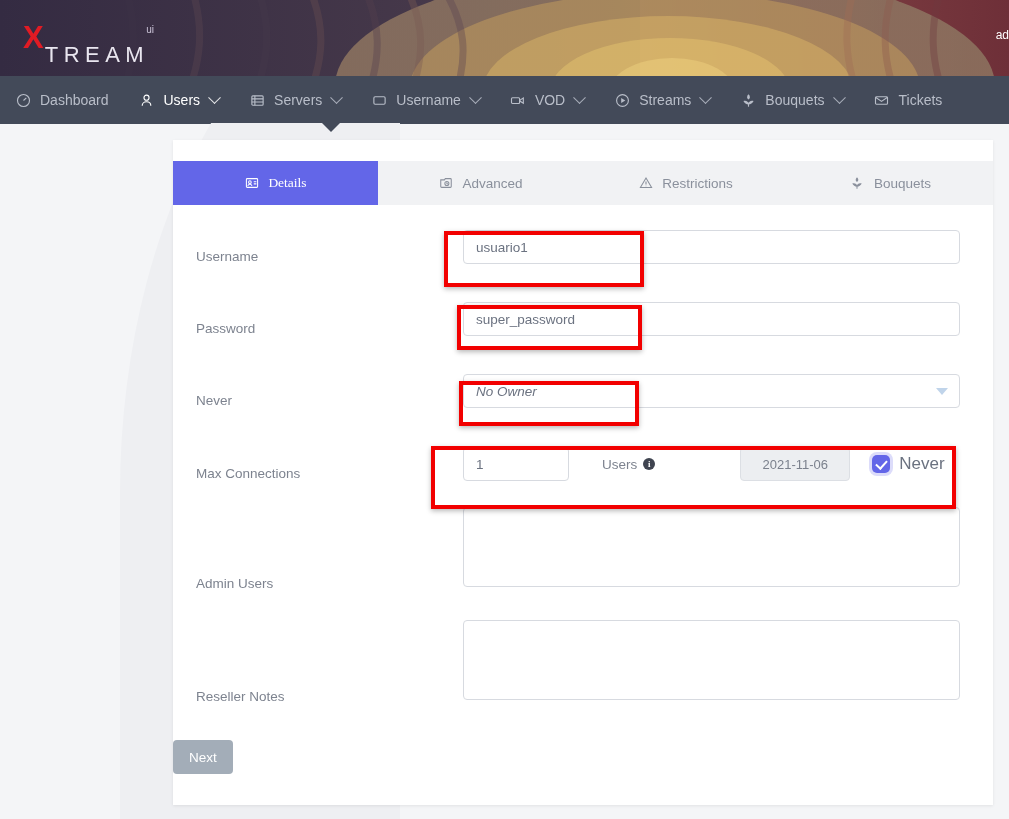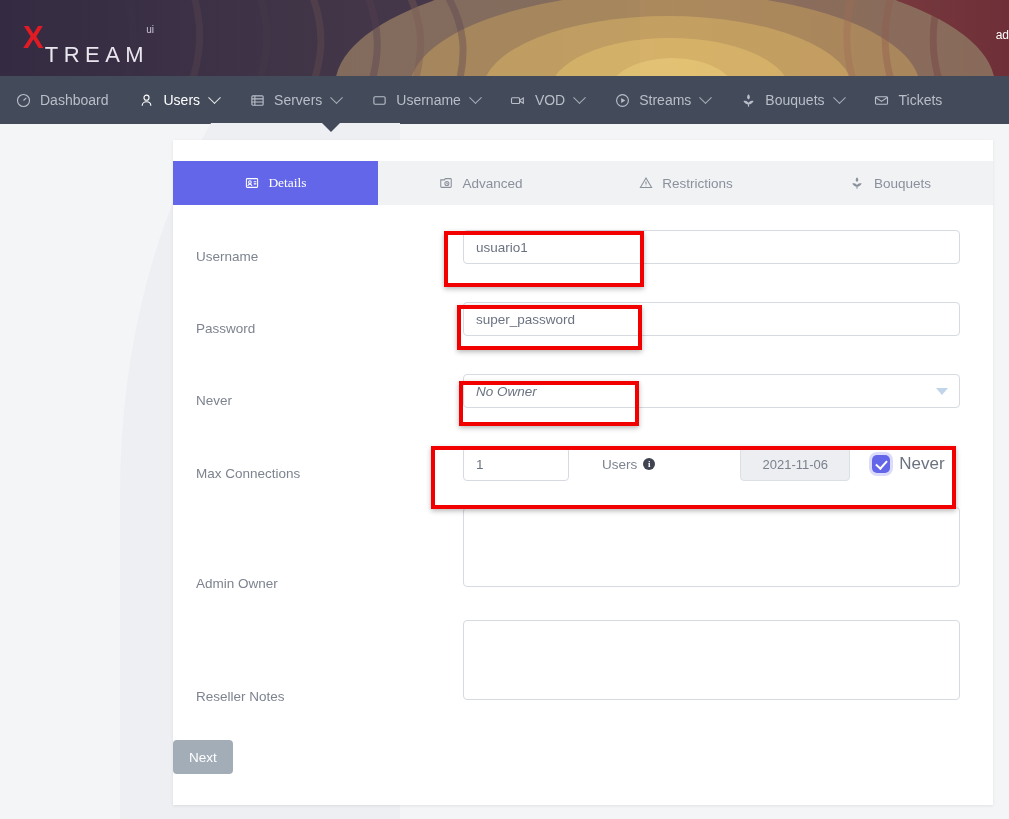--- a/index.html
+++ b/index.html
@@ -457,21 +457,21 @@
 
           <div class="never-wrap">
             <div class="cbox"></div>
             <span class="never-label">Never</span>
           </div>
         </div>
       </div>
     </div>
 
     <div class="row" style="margin-top:26px;">
-      <div class="label">Admin Owner</div>
+      <div class="label">Admin Users</div>
       <div class="fieldwrap">
         <textarea class="ta" style=""></textarea>
       </div>
     </div>
 
     <div class="row" style="margin-top:29px;">
       <div class="label">Reseller Notes</div>
       <div class="fieldwrap">
         <textarea class="ta" style=""></textarea>
       </div>

